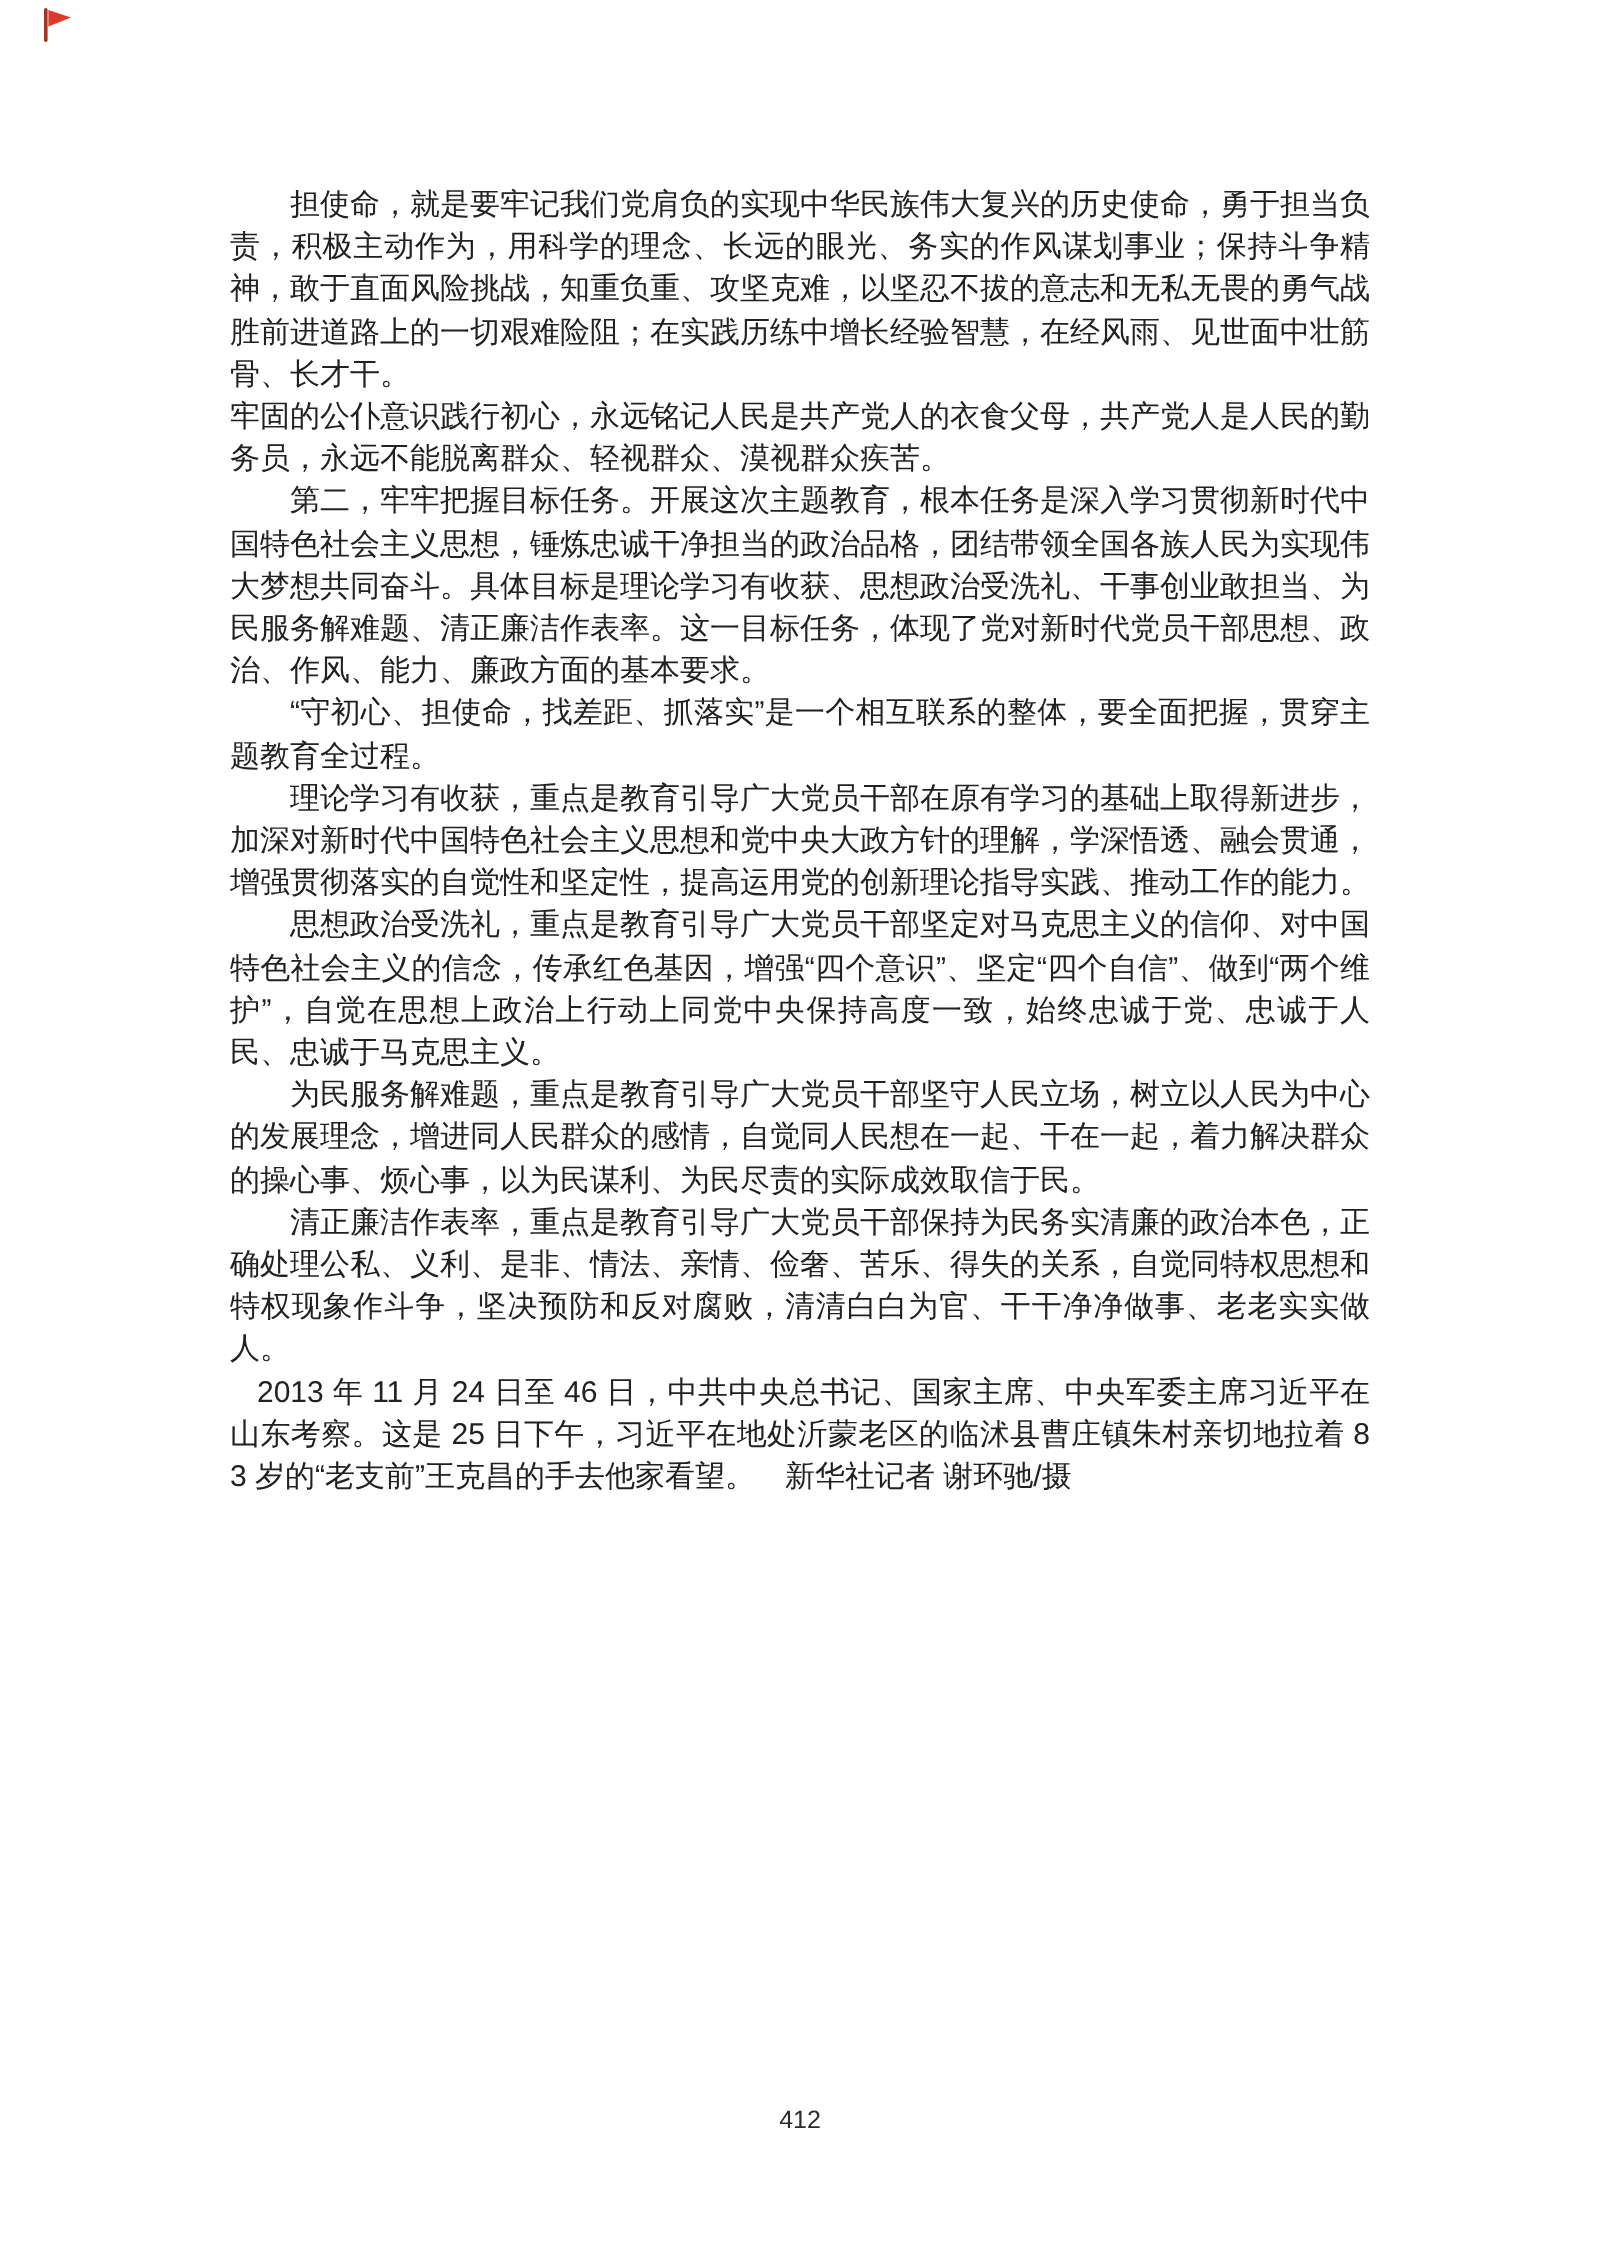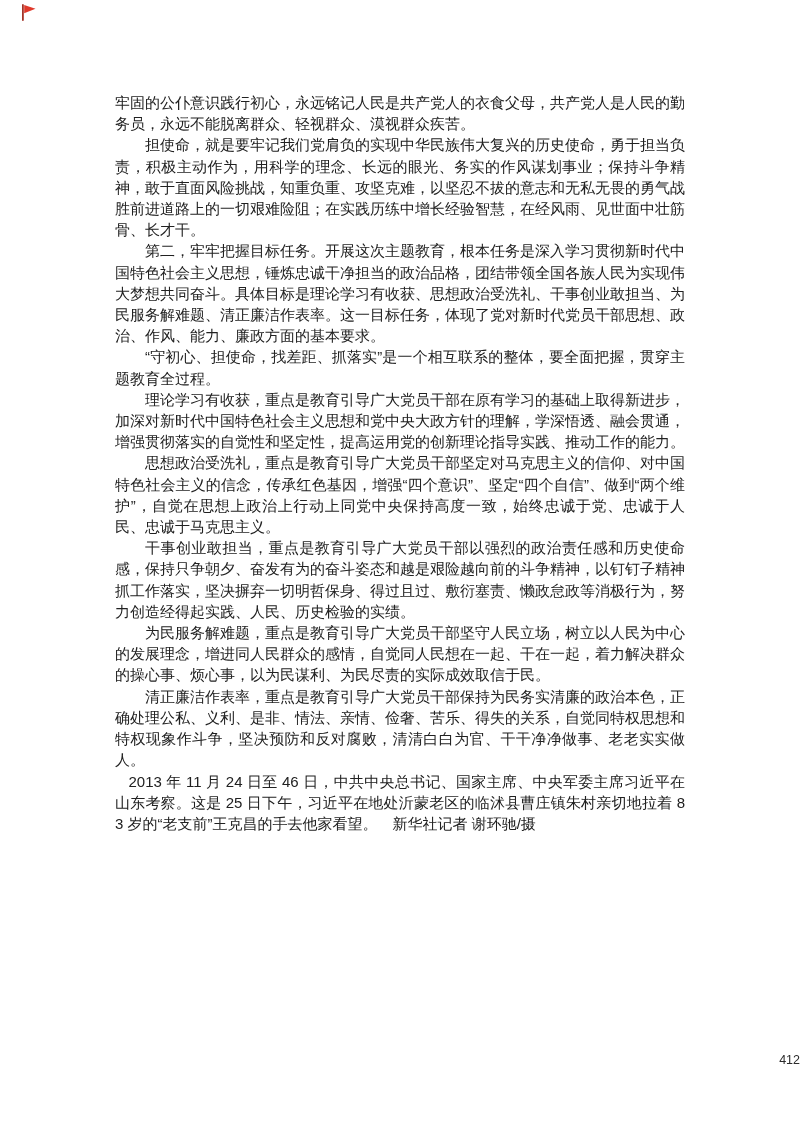--- a/index.html
+++ b/index.html
@@ -40,44 +40,43 @@
     word-break: break-all;
   }
   .indent-none  { text-indent: 0; }
   .indent-std   { text-indent: 2em; }
   .indent-small { text-indent: 0.9em; }
   .footer {
     position: absolute;
     left: 0;
     top: 1053px;
     width: 800px;
-    text-align: right;
+    text-align: center;
     font-family: "Liberation Sans", sans-serif;
     font-size: 12.5px;
     color: #2b2b2b;
   }
 </style>
 </head>
 <body>
 
 <div class="page">
 
   <svg class="flag-marker" viewBox="0 0 17 19" xmlns="http://www.w3.org/2000/svg">
     <rect x="2" y="1" width="1.8" height="17" rx="0.9" fill="#a33327"></rect>
     <path d="M4.2 2 L15.5 5.8 L4.2 10.2 Z" fill="#e0392b"></path>
   </svg>
 
   <div class="doc-body">
+      <p class="para indent-std">担使命，就是要牢记我们党肩负的实现中华民族伟大复兴的历史使命，勇于担当负责，积极主动作为，用科学的理念、长远的眼光、务实的作风谋划事业；保持斗争精神，敢于直面风险挑战，知重负重、攻坚克难，以坚忍不拔的意志和无私无畏的勇气战胜前进道路上的一切艰难险阻；在实践历练中增长经验智慧，在经风雨、见世面中壮筋骨、长才干。</p>
       <p class="para indent-none">牢固的公仆意识践行初心，永远铭记人民是共产党人的衣食父母，共产党人是人民的勤务员，永远不能脱离群众、轻视群众、漠视群众疾苦。</p>
-      <p class="para indent-std">担使命，就是要牢记我们党肩负的实现中华民族伟大复兴的历史使命，勇于担当负责，积极主动作为，用科学的理念、长远的眼光、务实的作风谋划事业；保持斗争精神，敢于直面风险挑战，知重负重、攻坚克难，以坚忍不拔的意志和无私无畏的勇气战胜前进道路上的一切艰难险阻；在实践历练中增长经验智慧，在经风雨、见世面中壮筋骨、长才干。</p>
       <p class="para indent-std">第二，牢牢把握目标任务。开展这次主题教育，根本任务是深入学习贯彻新时代中国特色社会主义思想，锤炼忠诚干净担当的政治品格，团结带领全国各族人民为实现伟大梦想共同奋斗。具体目标是理论学习有收获、思想政治受洗礼、干事创业敢担当、为民服务解难题、清正廉洁作表率。这一目标任务，体现了党对新时代党员干部思想、政治、作风、能力、廉政方面的基本要求。</p>
       <p class="para indent-std">“守初心、担使命，找差距、抓落实”是一个相互联系的整体，要全面把握，贯穿主题教育全过程。</p>
       <p class="para indent-std">理论学习有收获，重点是教育引导广大党员干部在原有学习的基础上取得新进步，加深对新时代中国特色社会主义思想和党中央大政方针的理解，学深悟透、融会贯通，增强贯彻落实的自觉性和坚定性，提高运用党的创新理论指导实践、推动工作的能力。</p>
       <p class="para indent-std">思想政治受洗礼，重点是教育引导广大党员干部坚定对马克思主义的信仰、对中国特色社会主义的信念，传承红色基因，增强“四个意识”、坚定“四个自信”、做到“两个维护”，自觉在思想上政治上行动上同党中央保持高度一致，始终忠诚于党、忠诚于人民、忠诚于马克思主义。</p>
-      <p class="para indent-std">干事创业敢担当，重点是教育引导广大党员干部以强烈的政治责任感和历史使命感，保持只争朝夕、奋发有为的奋斗姿态和越是艰险越向前的斗争精神，以钉钉子精神抓工作落实，坚决摒弃一切明哲保身、得过且过、敷衍塞责、懒政怠政等消极行为，努力创造经得起实践、人民、历史检验的实绩。</p>
       <p class="para indent-std">为民服务解难题，重点是教育引导广大党员干部坚守人民立场，树立以人民为中心的发展理念，增进同人民群众的感情，自觉同人民想在一起、干在一起，着力解决群众的操心事、烦心事，以为民谋利、为民尽责的实际成效取信于民。</p>
       <p class="para indent-std">清正廉洁作表率，重点是教育引导广大党员干部保持为民务实清廉的政治本色，正确处理公私、义利、是非、情法、亲情、俭奢、苦乐、得失的关系，自觉同特权思想和特权现象作斗争，坚决预防和反对腐败，清清白白为官、干干净净做事、老老实实做人。</p>
       <p class="para indent-small">2013 年 11 月 24 日至 46 日，中共中央总书记、国家主席、中央军委主席习近平在山东考察。这是 25 日下午，习近平在地处沂蒙老区的临沭县曹庄镇朱村亲切地拉着 83 岁的“老支前”王克昌的手去他家看望。　新华社记者 谢环驰/摄</p>
     </div>
 
   <div class="footer">412</div>
 
 </div>
 
 </body></html>

